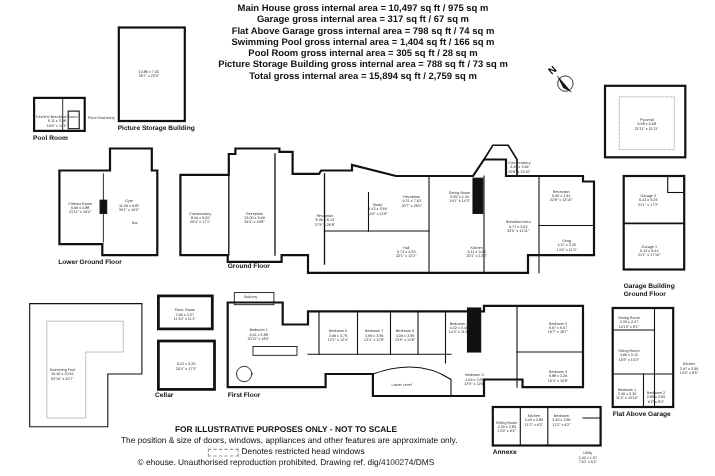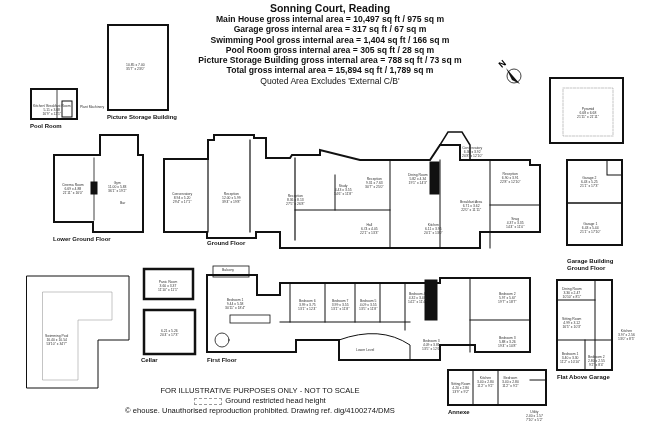--- a/index.html
+++ b/index.html
@@ -4,21 +4,21 @@
 <style>
   html,body{margin:0;padding:0;background:#fff;}
   body{width:650px;height:433px;position:relative;overflow:hidden;font-family:"Liberation Sans",sans-serif;color:#111;}
   .header{position:absolute;left:180px;top:2px;width:300px;text-align:center;}
   .header .title{font-weight:bold;font-size:10.5px;line-height:12px;}
   .header .line{font-weight:bold;font-size:8.6px;line-height:10.3px;white-space:nowrap;}
   .header .note{font-size:8.6px;line-height:10.3px;white-space:nowrap;}
   .caption{position:absolute;font-weight:bold;font-size:6px;white-space:nowrap;}
   .room{position:absolute;font-size:3.4px;line-height:4px;text-align:center;color:#333;white-space:nowrap;}
   .footer{position:absolute;left:110px;top:386px;width:300px;text-align:center;}
-  .footer .f1{font-weight:normal;font-size:7.6px;line-height:10px;}
+  .footer .f1{font-weight:bold;font-size:7.6px;line-height:10px;}
   .footer .f2{font-size:7.6px;line-height:10px;white-space:nowrap;margin-left:60px;}
   .footer .f3{font-size:7.6px;line-height:10px;}
   .footer .f4{font-size:7.6px;line-height:10px;white-space:nowrap;margin-left:60px;}
   .dash{display:inline-block;width:26px;height:5px;border:1px dashed #999;vertical-align:middle;margin-right:3px;}
   svg{position:absolute;left:0;top:0;}
 </style>
 </head>
 <body>
 
 <svg width="650" height="433" viewBox="0 0 650 433">
@@ -89,28 +89,27 @@
   </g>
 
   <g>
     <text x="499" y="67" font-size="9" font-family="Liberation Sans, sans-serif" font-weight="bold" transform="rotate(-40 502 64)">N</text>
     <circle cx="514" cy="76" r="7" fill="#fff" stroke="#111" stroke-width="0.8"></circle>
     <path d="M506 68 L520 84 L512 80 Z" fill="#111"></path>
   </g>
 </svg>
 
 <div class="header">
-  <div class="title">Sonning Court, Reading</div>
   <div class="line">Main House gross internal area = 10,497 sq ft / 975 sq m</div>
   <div class="line">Garage gross internal area = 317 sq ft / 67 sq m</div>
+  <div class="line">Flat Above Garage gross internal area = 798 sq ft / 74 sq m</div>
   <div class="line">Swimming Pool gross internal area = 1,404 sq ft / 166 sq m</div>
   <div class="line">Pool Room gross internal area = 305 sq ft / 28 sq m</div>
   <div class="line">Picture Storage Building gross internal area = 788 sq ft / 73 sq m</div>
-  <div class="line">Total gross internal area = 15,894 sq ft / 1,789 sq m</div>
-  <div class="note">Quoted Area Excludes 'External C/B'</div>
+  <div class="line">Total gross internal area = 15,894 sq ft / 2,759 sq m</div>
 </div>
 
 <div class="caption" style="left:107px;top:114px;">Picture Storage Building</div>
 <div class="caption" style="left:30px;top:123px;">Pool Room</div>
 <div class="caption" style="left:53px;top:236px;">Lower Ground Floor</div>
 <div class="caption" style="left:207px;top:240px;">Ground Floor</div>
 <div class="caption" style="left:567px;top:258px;">Garage Building</div>
 <div class="caption" style="left:567px;top:265px;">Ground Floor</div>
 <div class="caption" style="left:141px;top:357px;">Cellar</div>
 <div class="caption" style="left:207px;top:357px;">First Floor</div>
@@ -318,15 +317,16 @@
     <div>11'2" x 9'2"</div>
   </div>
 <div class="room" style="left:526px;top:410px;">
     <div>Utility</div>
     <div>2.40 x 1.57</div>
     <div>7'10" x 5'2"</div>
   </div>
 
 <div class="footer">
   <div class="f1">FOR ILLUSTRATIVE PURPOSES ONLY - NOT TO SCALE</div>
-  <div class="f3"><span class="dash"></span><span>Ground restricted head height</span></div>
+  <div class="f2" style="margin-left:0;">The position &amp; size of doors, windows, appliances and other features are approximate only.</div>
+  <div class="f3"><span class="dash"></span><span>Denotes restricted head windows</span></div>
   <div class="f4" style="margin-left:0;">© ehouse. Unauthorised reproduction prohibited. Drawing ref. dig/4100274/DMS</div>
 </div>
 
 </body></html>

